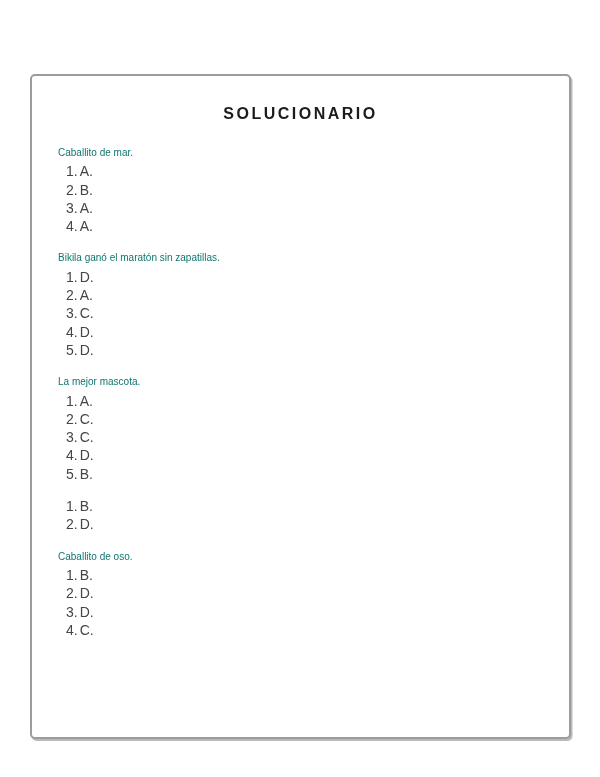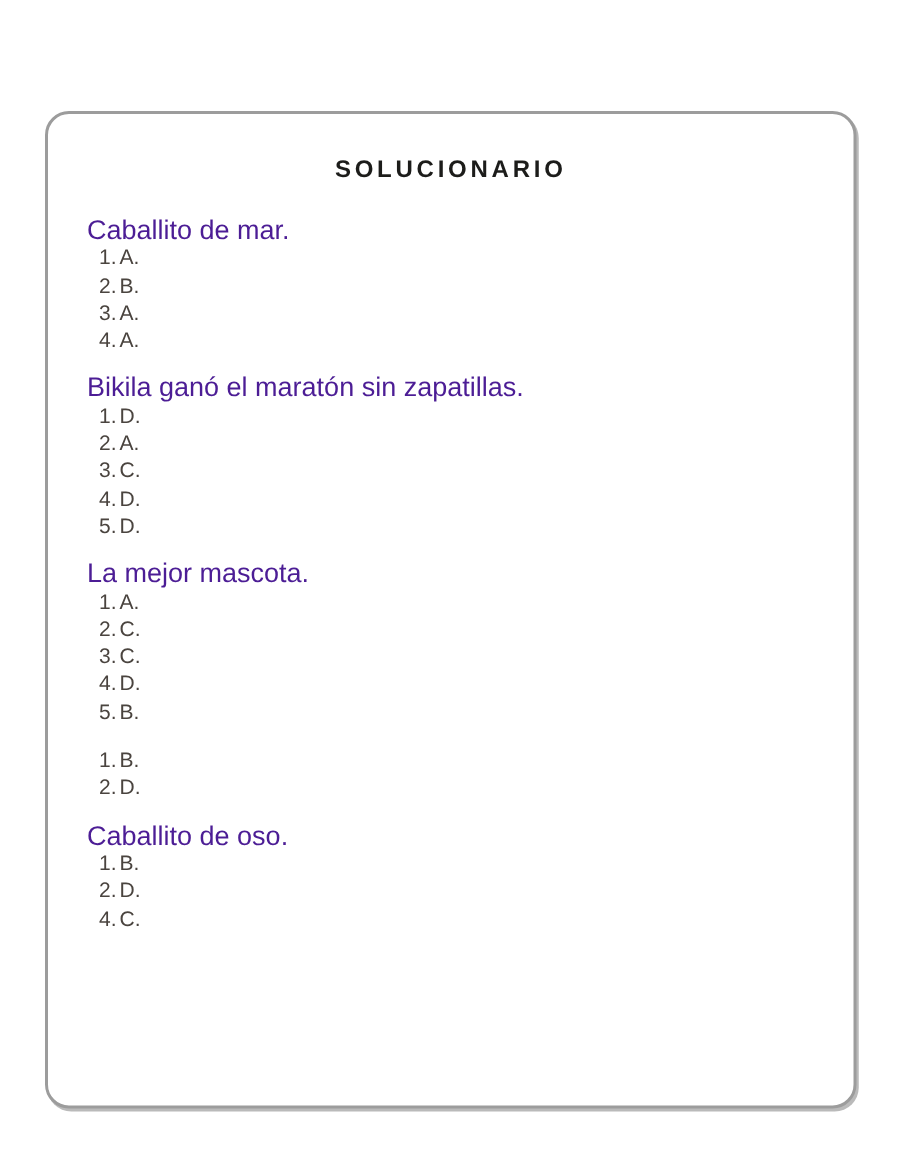--- a/index.html
+++ b/index.html
@@ -16,44 +16,44 @@
   }
   .sheet {
     position: absolute;
     left: 30px;
     top: 74px;
     width: 541px;
     height: 665px;
     box-sizing: border-box;
     background: #ffffff;
     border: 2px solid #9c9c9c;
-    border-radius: 16px;
+    border-radius: 5px;
     box-shadow: 1.5px 2px 0 rgba(130,130,130,0.55);
     padding: 29px 26px 0 26px;
   }
   .sheet-title {
     margin: 0 0 21px 0;
     text-align: center;
     font-size: 16px;
     font-weight: 800;
     letter-spacing: 2.5px;
     color: #1c1c1a;
   }
   .section {
     margin: 0 0 14px 0;
     color: #4a443f;
     font-size: 14px;
     line-height: 18.3px;
   }
   .section-heading {
     margin: 0;
     font-weight: 400;
-    font-size: 18px;
+    font-size: 10px;
     line-height: 18.3px;
-    color: #4c1d95;
+    color: #0f766e;
   }
   .answer-item {
     padding-left: 8px;
     white-space: nowrap;
   }
   .answer-item .num {
     margin-right: 2px;
   }
 </style>
 </head>
@@ -91,16 +91,17 @@
 
   <div class="section">
     <div class="answer-item"><span class="num">1.</span><span class="ans">B.</span></div>
     <div class="answer-item"><span class="num">2.</span><span class="ans">D.</span></div>
   </div>
 
   <div class="section">
     <p class="section-heading">Caballito de oso.</p>
     <div class="answer-item"><span class="num">1.</span><span class="ans">B.</span></div>
     <div class="answer-item"><span class="num">2.</span><span class="ans">D.</span></div>
+    <div class="answer-item"><span class="num">3.</span><span class="ans">D.</span></div>
     <div class="answer-item"><span class="num">4.</span><span class="ans">C.</span></div>
   </div>
 
 </div>
 
 </body></html>

